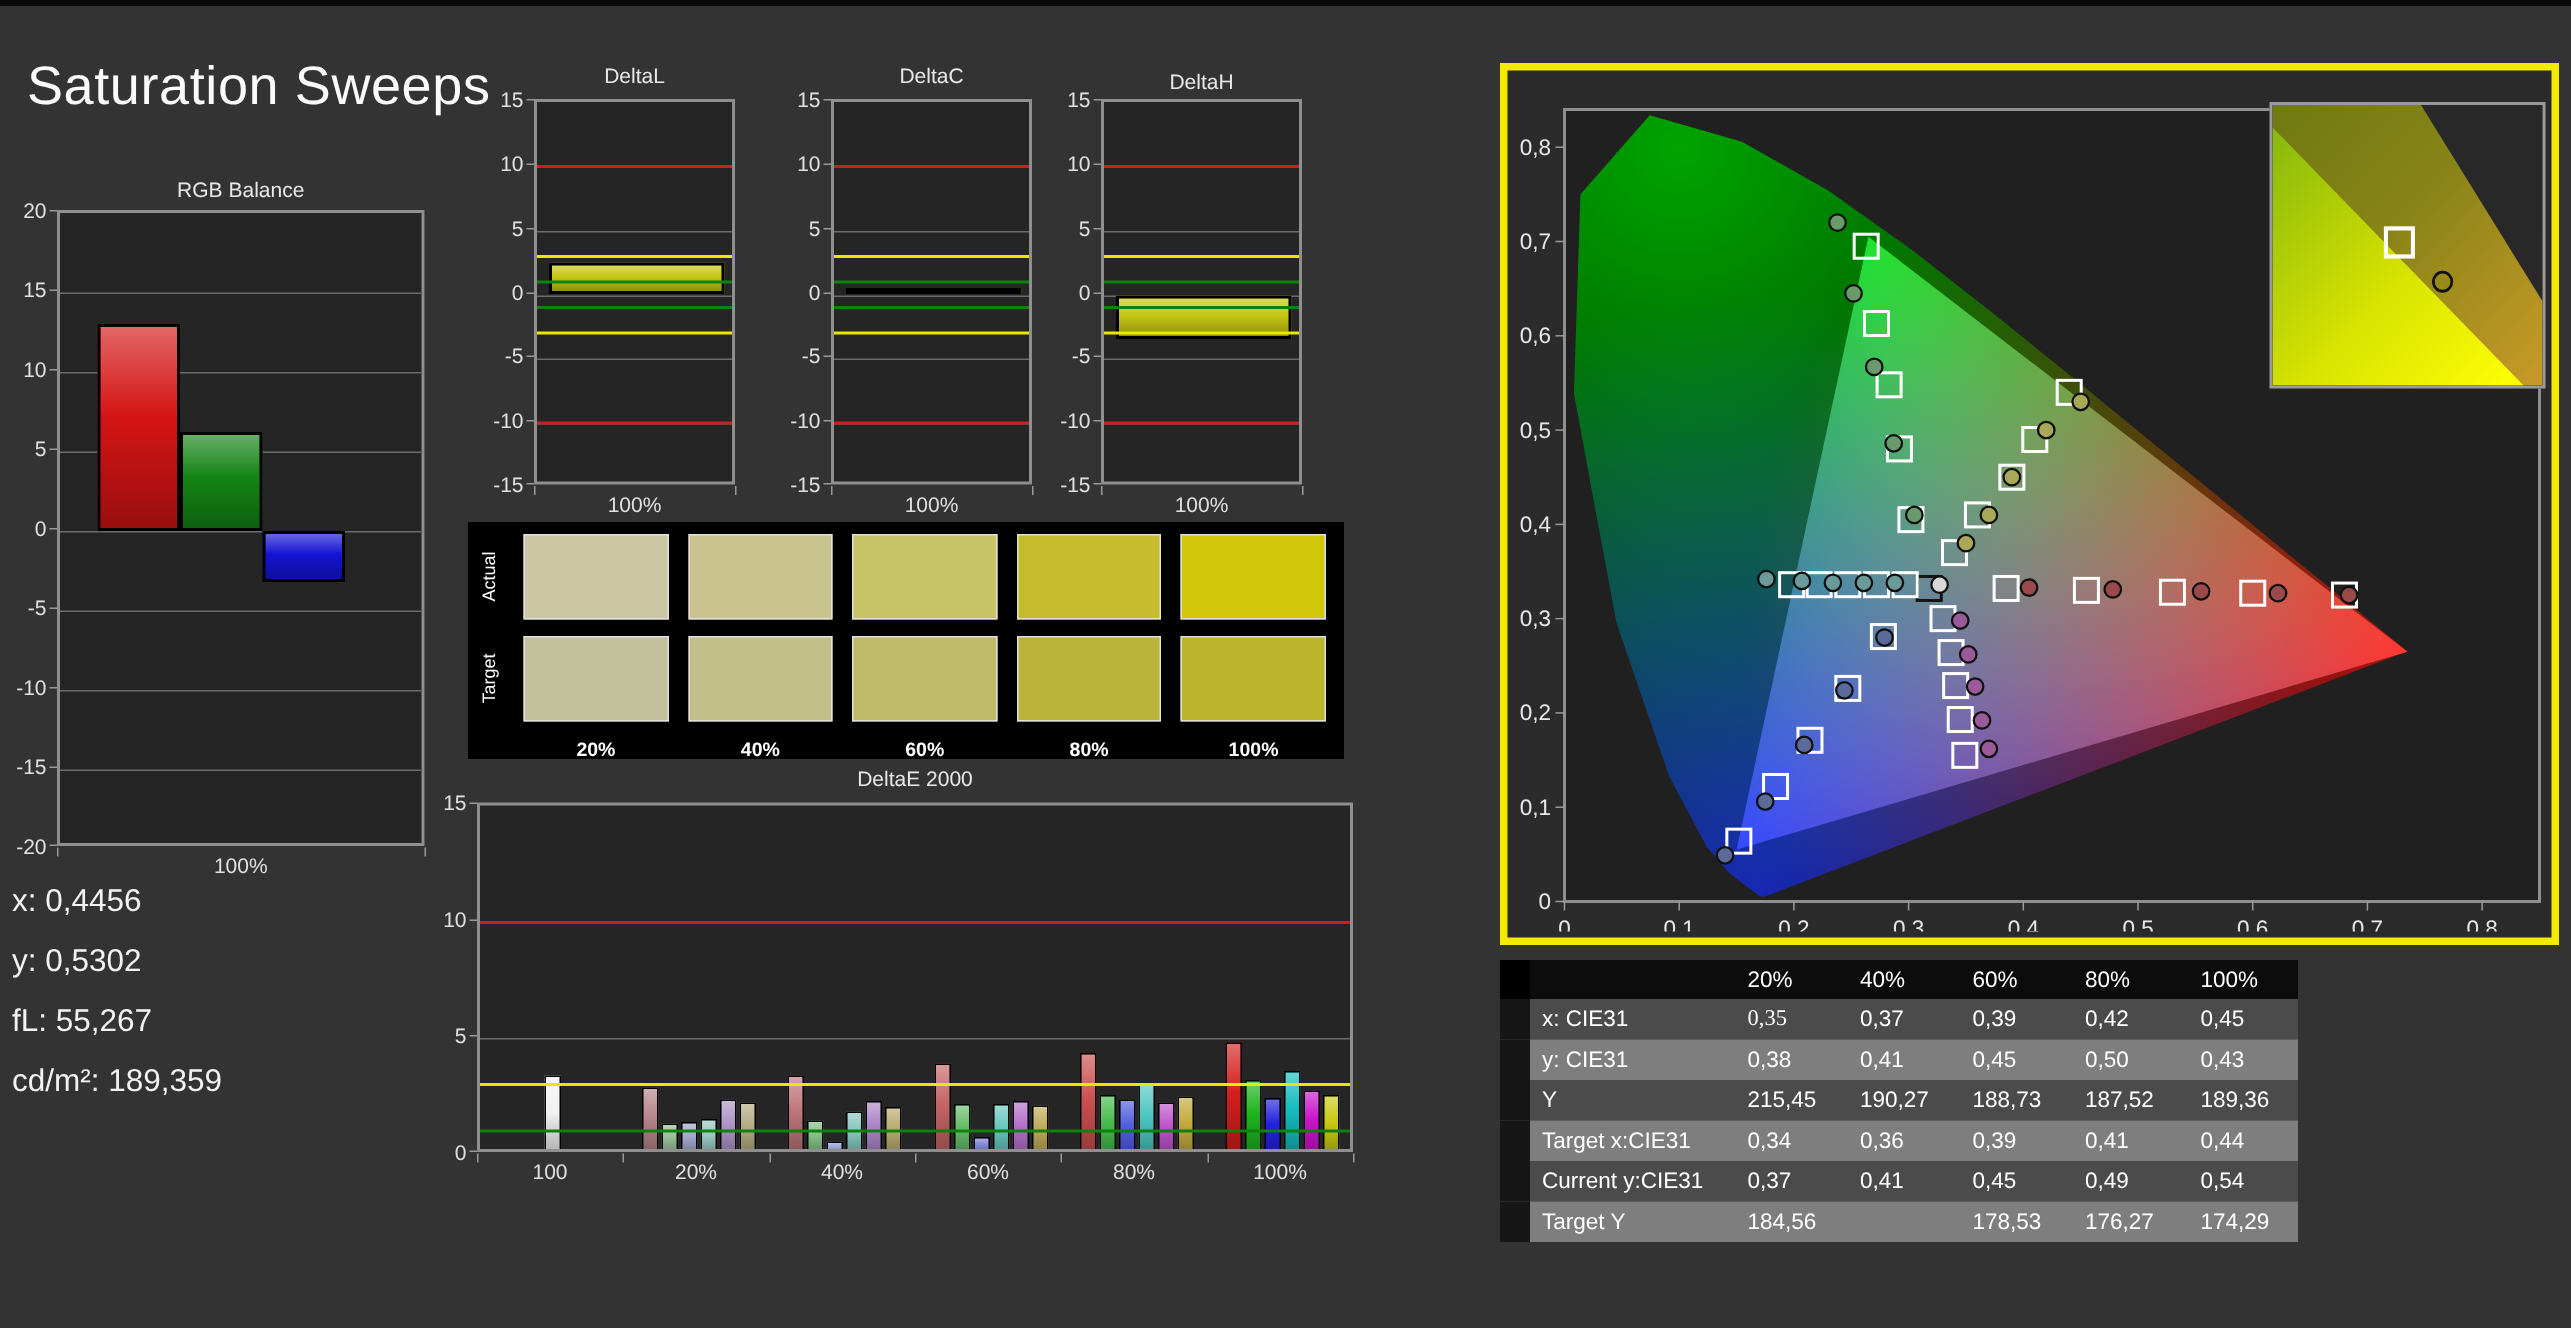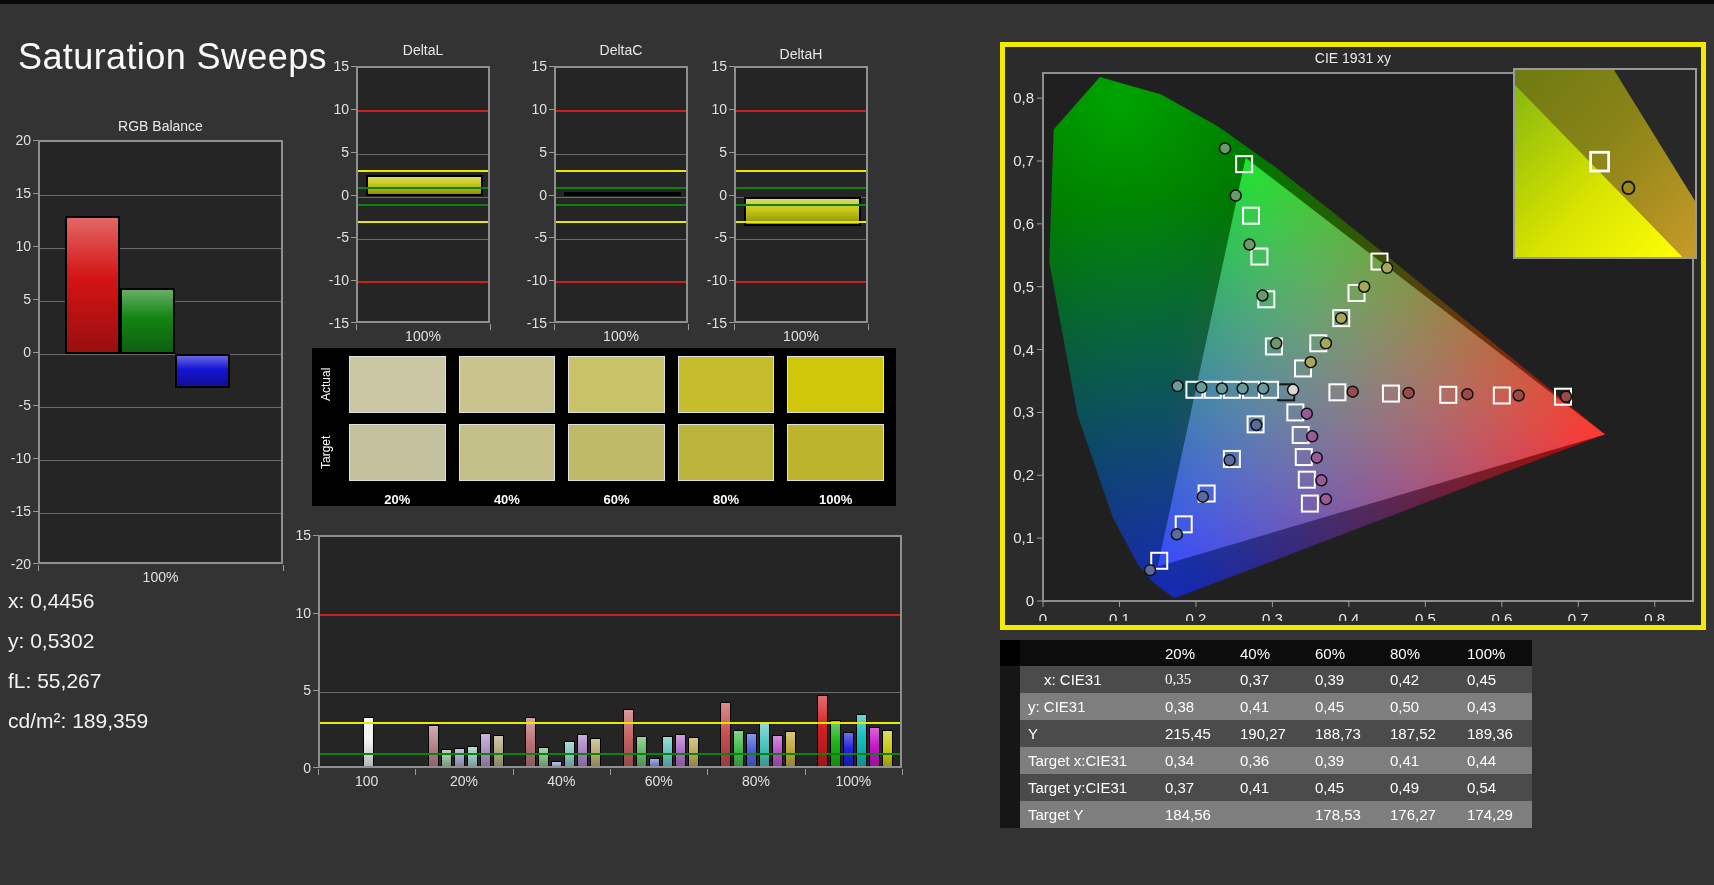--- a/index.html
+++ b/index.html
@@ -206,20 +206,21 @@
     <div class="sw" style="background: rgb(188, 180, 45);"></div>
     <div></div>
     <div class="collab">20%</div>
     <div class="collab">40%</div>
     <div class="collab">60%</div>
     <div class="collab">80%</div>
     <div class="collab">100%</div>
   </div>
 
 <div id="dEChart" class="chart" style="left: 290px; top: 511px; width: 648px; height: 295px;">
+    <div class="ctitle" style="left: 28px; top: 0px; width: 584px;">DeltaE 2000</div>
     <div class="plot" style="left: 28px; top: 24px; width: 584px; height: 233px;">
       <div class="grid" style="top: 155.333px;"></div>
       <div class="grid" style="top: 77.6667px;"></div>
       <div class="bar" style="left: 43.1667px; width: 11px; top: 180.187px; height: 52.8133px; background-color: rgb(242, 242, 242); border-width: 1px;"></div>
       <div class="bar" style="left: 108px; width: 11px; top: 187.953px; height: 45.0467px; background-color: rgb(181, 132, 138); border-width: 1px;"></div>
       <div class="bar" style="left: 121px; width: 11px; top: 212.03px; height: 20.97px; background-color: rgb(151, 189, 151); border-width: 1px;"></div>
       <div class="bar" style="left: 134px; width: 11px; top: 211.253px; height: 21.7467px; background-color: rgb(159, 166, 201); border-width: 1px;"></div>
       <div class="bar" style="left: 147px; width: 11px; top: 208.923px; height: 24.0767px; background-color: rgb(153, 198, 192); border-width: 1px;"></div>
       <div class="bar" style="left: 160px; width: 11px; top: 195.72px; height: 37.28px; background-color: rgb(173, 148, 196); border-width: 1px;"></div>
       <div class="bar" style="left: 173px; width: 11px; top: 198.05px; height: 34.95px; background-color: rgb(179, 171, 130); border-width: 1px;"></div>
@@ -275,21 +276,20 @@
   </div>
 
 <div id="reading">
   <div class="rline">x: 0,4456</div>
   <div class="rline">y: 0,5302</div>
   <div class="rline">fL: 55,267</div>
   <div class="rline">cd/m²: 189,359</div>
 </div>
 
 <div id="cie">
-  <div class="ctitle">CIE 1931 xy</div>
   <svg id="cieSvg" width="688" height="552">
       <defs>
         <radialGradient id="gR" gradientUnits="userSpaceOnUse" cx="596.0588235294118" cy="365.42857142857144" r="500">
           <stop offset="0" stop-color="#ff2222"></stop>
           <stop offset="1" stop-color="#000000"></stop>
         </radialGradient>
         <radialGradient id="gG" gradientUnits="userSpaceOnUse" cx="236.64705882352942" cy="88.85714285714283" r="500">
           <stop offset="0" stop-color="#00e400"></stop>
           <stop offset="1" stop-color="#000000"></stop>
         </radialGradient>
@@ -455,21 +455,21 @@
       <div class="tcell" style="width: 20px; background: rgb(0, 0, 0);"></div>
       <div class="tcell" style="width: 135px;"></div>
       <div class="tcell" style="width: 75px;">20%</div>
       <div class="tcell" style="width: 75px;">40%</div>
       <div class="tcell" style="width: 75px;">60%</div>
       <div class="tcell" style="width: 77px;">80%</div>
       <div class="tcell">100%</div>
     </div>
     <div class="trow" style="height: 27px; background: rgb(75, 75, 75);">
       <div class="tcell" style="width: 20px; background: rgb(22, 22, 22);"></div>
-      <div class="tcell" style="width: 135px; padding-left: 24px;">x: CIE31</div>
+      <div class="tcell" style="width: 135px; padding-left: 8px;">x: CIE31</div>
       <div class="tcell" style="width: 75px; font-family: Liberation Serif, serif;">0,35</div>
       <div class="tcell" style="width: 75px;">0,37</div>
       <div class="tcell" style="width: 75px;">0,39</div>
       <div class="tcell" style="width: 77px;">0,42</div>
       <div class="tcell">0,45</div>
     </div>
     <div class="trow" style="height: 27px; background: rgb(126, 126, 126);">
       <div class="tcell" style="width: 20px; background: rgb(22, 22, 22);"></div>
       <div class="tcell" style="width: 135px; padding-left: 8px;">y: CIE31</div>
       <div class="tcell" style="width: 75px;">0,38</div>
@@ -491,21 +491,21 @@
       <div class="tcell" style="width: 20px; background: rgb(22, 22, 22);"></div>
       <div class="tcell" style="width: 135px; padding-left: 8px;">Target x:CIE31</div>
       <div class="tcell" style="width: 75px;">0,34</div>
       <div class="tcell" style="width: 75px;">0,36</div>
       <div class="tcell" style="width: 75px;">0,39</div>
       <div class="tcell" style="width: 77px;">0,41</div>
       <div class="tcell">0,44</div>
     </div>
     <div class="trow" style="height: 27px; background: rgb(75, 75, 75);">
       <div class="tcell" style="width: 20px; background: rgb(22, 22, 22);"></div>
-      <div class="tcell" style="width: 135px; padding-left: 8px;">Target y:CIE31</div>
+      <div class="tcell" style="width: 135px; padding-left: 8px;">Current y:CIE31</div>
       <div class="tcell" style="width: 75px;">0,37</div>
       <div class="tcell" style="width: 75px;">0,41</div>
       <div class="tcell" style="width: 75px;">0,45</div>
       <div class="tcell" style="width: 77px;">0,49</div>
       <div class="tcell">0,54</div>
     </div>
     <div class="trow" style="height: 27px; background: rgb(126, 126, 126);">
       <div class="tcell" style="width: 20px; background: rgb(22, 22, 22);"></div>
       <div class="tcell" style="width: 135px; padding-left: 8px;">Target Y</div>
       <div class="tcell" style="width: 75px;">184,56</div>

